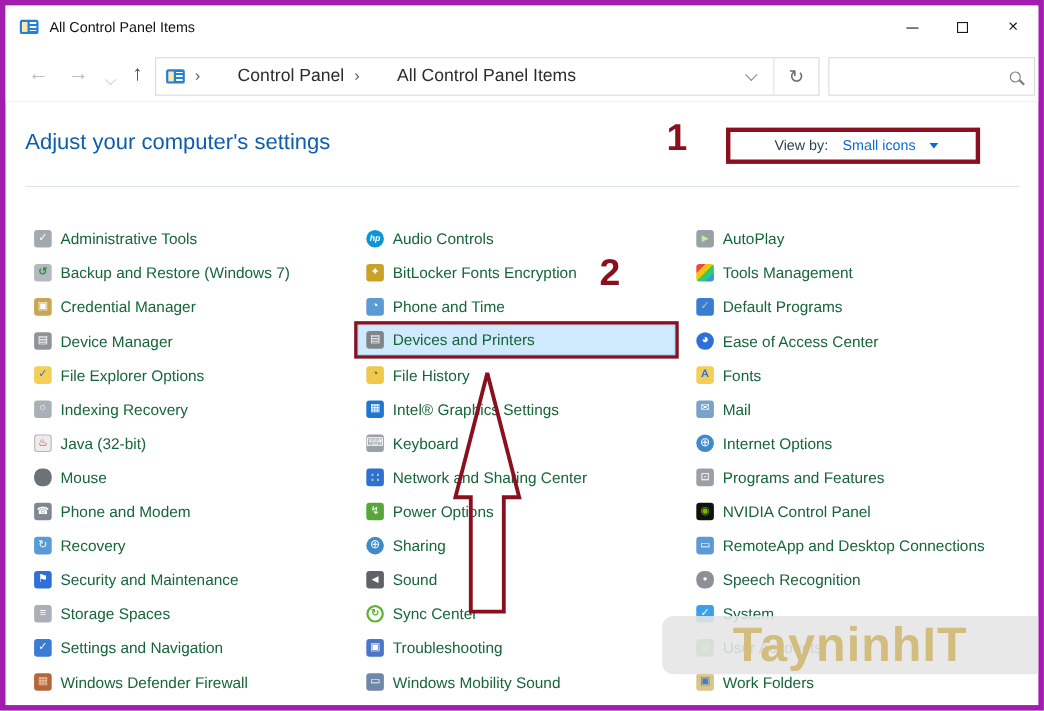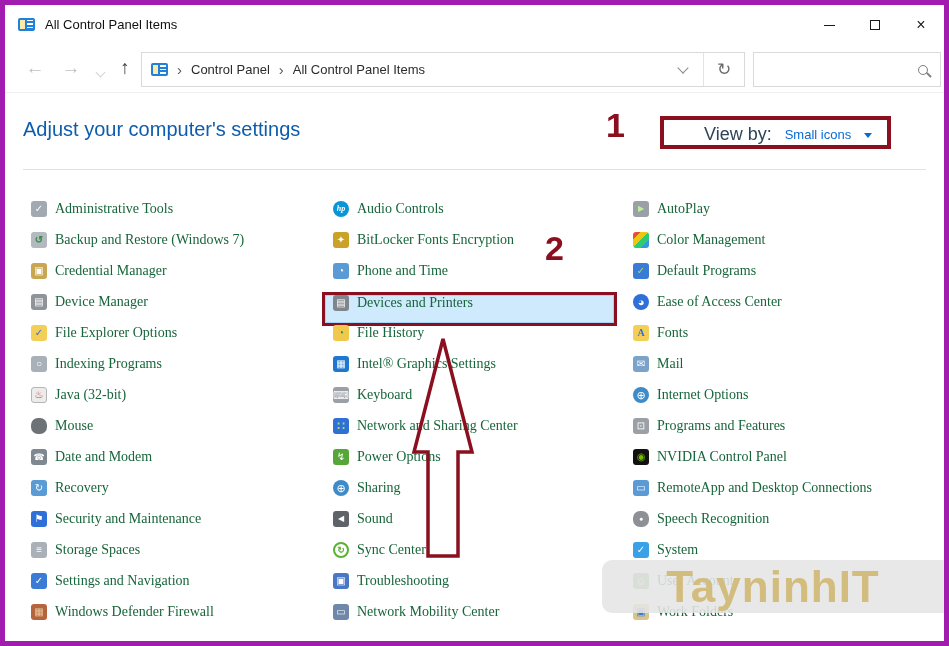--- a/index.html
+++ b/index.html
@@ -26,48 +26,48 @@
   .navbtn { position:absolute; top:9px; font-size:19px; line-height:28px; text-align:center; width:28px; }
   .nav-back { left:16px; color:#bcc0c4; }
   .nav-fwd { left:52px; color:#bcc0c4; }
   .nav-chev { position:absolute; left:92px; top:24px; width:7px; height:7px;
               border-right:1.6px solid #d2d2d2; border-bottom:1.6px solid #d2d2d2; transform:rotate(45deg); }
   .nav-up { left:106px; color:#474747; }
   .addr { position:absolute; left:136px; top:7px; width:604px; height:35px; border:1px solid #d9d9d9;
           background:#fff; display:flex; align-items:center; }
   .addr .cpicon { margin-left:9px; flex:none; }
   .crumb-sep { font-size:15px; color:#5a5a5a; padding:0 9px; }
-  .crumb { font-size:13px; color:#2b2b2b; white-space:nowrap; }
+  .crumb { font-size:16px; color:#2b2b2b; white-space:nowrap;margin-left:25px; }
   .addr-spacer { flex:1; }
   .addr-chev { width:8px; height:8px; border-right:1.6px solid #8a8a8a; border-bottom:1.6px solid #8a8a8a;
                transform:rotate(45deg); margin:-4px 16px 0 0; }
   .addr-divider { width:1px; height:33px; background:#e3e3e3; }
   .refresh { width:40px; text-align:center; font-size:17px; color:#6b6b6b; }
   .search { position:absolute; left:748px; top:7px; width:188px; height:35px; border:1px solid #d9d9d9;
             background:#fff; display:flex; align-items:center; padding:0 12px; }
   .search input { flex:1; border:none; outline:none; font-size:13px; color:#333; background:transparent; min-width:0; }
   .mag { width:10px; height:10px; border:1.7px solid #7e7e7e; border-radius:50%; position:relative; flex:none; }
   .mag::after { content:""; position:absolute; width:6px; height:1.7px; background:#7e7e7e;
                 right:-5px; bottom:-2px; transform:rotate(45deg); }
 
   
   .hdr-title { position:absolute; left:18px; top:113px; font-size:20px; color:var(--header_blue,#0d5cad); }
   .viewby { position:absolute; left:699px; top:119px; display:flex; align-items:center; gap:13px; cursor:default; }
-  .vb-label { font-size:18px; color:#2d4356; }
+  .vb-label { font-size:13px; color:#2d4356; }
   .vb-value { font-size:13px; color:var(--link_blue,#0a6ad4); }
   .vb-caret { width:0; height:0; border-left:4px solid transparent; border-right:4px solid transparent;
               border-top:5px solid var(--link_blue,#0a6ad4); margin-top:2px; }
   .hdr-sep { position:absolute; left:18px; right:18px; top:164px; height:1px; background:#dbe4ee; }
 
   
   .col { position:absolute; top:196px; display:flex; flex-direction:column; z-index:1; }
   .col0 { left:26px; width:296px; }
   .col1c { left:328px; width:298px; }
   .col2c { left:628px; width:318px; }
-  .item { display:flex; align-items:flex-start; gap:8px; height:31px; white-space:nowrap; cursor:default;font-family:Liberation Serif, serif; }
+  .item { display:flex; align-items:center; gap:8px; height:31px; white-space:nowrap; cursor:default; }
   .lbl { font-size:14px; color:var(--item_green,#17653a); }
   .item.selected { background:var(--selection_blue,#cfe9fd); border:3px solid var(--annotation_red,#8a1020);
                    box-shadow:inset 0 0 0 1px #a6d4f5; width:295px; height:34px;
                    margin:-2px 0 -1px -11px; padding-left:8px; }
 
   
   .ic { width:16px; height:16px; border-radius:3px; flex:none; position:relative;
         display:flex; align-items:center; justify-content:center; font-size:10px; color:#fff; line-height:1; }
   .ic::after { display:block; }
   .ic.administrative-tools{background:#a3a9b1}.ic.administrative-tools::after{content:"✓"}
@@ -197,33 +197,33 @@
       <div class="item">
         <span class="ic device-manager"></span>
         <span class="lbl">Device Manager</span>
       </div>
       <div class="item">
         <span class="ic file-explorer-options"></span>
         <span class="lbl">File Explorer Options</span>
       </div>
       <div class="item">
         <span class="ic indexing-options"></span>
-        <span class="lbl">Indexing Programs</span>
+        <span class="lbl">Indexing Recovery</span>
       </div>
       <div class="item">
         <span class="ic java"></span>
         <span class="lbl">Java (32-bit)</span>
       </div>
       <div class="item">
         <span class="ic mouse"></span>
         <span class="lbl">Mouse</span>
       </div>
       <div class="item">
         <span class="ic phone-and-modem"></span>
-        <span class="lbl">Date and Modem</span>
+        <span class="lbl">Phone and Modem</span>
       </div>
       <div class="item">
         <span class="ic recovery"></span>
         <span class="lbl">Recovery</span>
       </div>
       <div class="item">
         <span class="ic security-and-maintenance"></span>
         <span class="lbl">Security and Maintenance</span>
       </div>
       <div class="item">
@@ -287,31 +287,31 @@
       <div class="item">
         <span class="ic sync-center"></span>
         <span class="lbl">Sync Center</span>
       </div>
       <div class="item">
         <span class="ic troubleshooting"></span>
         <span class="lbl">Troubleshooting</span>
       </div>
       <div class="item">
         <span class="ic windows-mobility-center"></span>
-        <span class="lbl">Network Mobility Center</span>
+        <span class="lbl">Windows Mobility Sound</span>
       </div>
     </div>
   <div class="col col2c">
       <div class="item">
         <span class="ic autoplay"></span>
         <span class="lbl">AutoPlay</span>
       </div>
       <div class="item">
         <span class="ic color-management"></span>
-        <span class="lbl">Color Management</span>
+        <span class="lbl">Tools Management</span>
       </div>
       <div class="item">
         <span class="ic default-programs"></span>
         <span class="lbl">Default Programs</span>
       </div>
       <div class="item">
         <span class="ic ease-of-access-center"></span>
         <span class="lbl">Ease of Access Center</span>
       </div>
       <div class="item">

